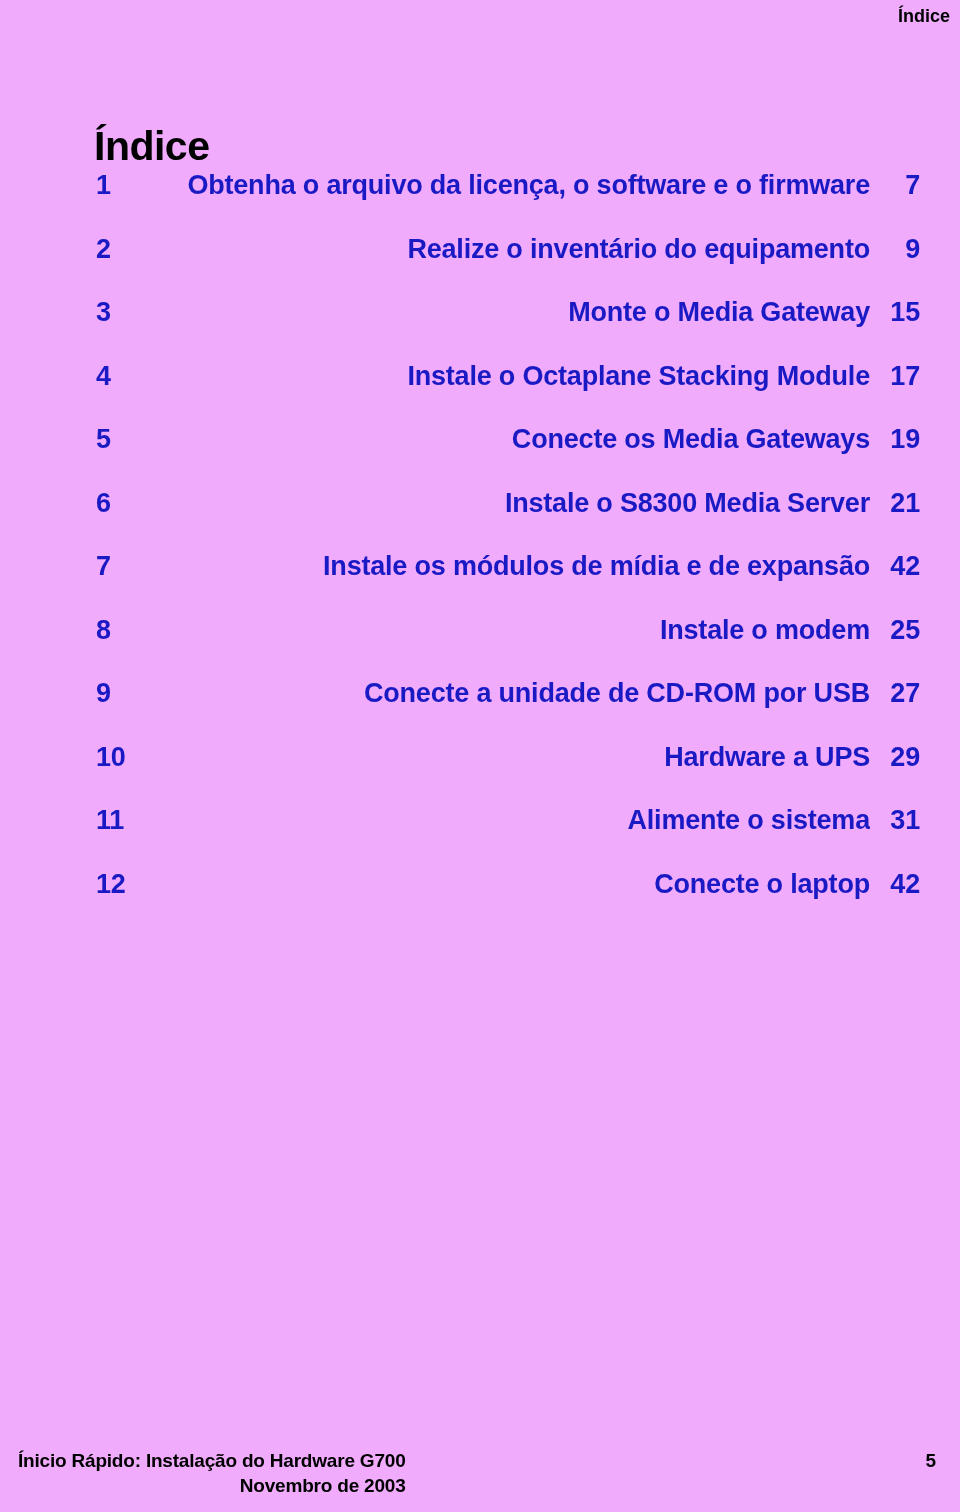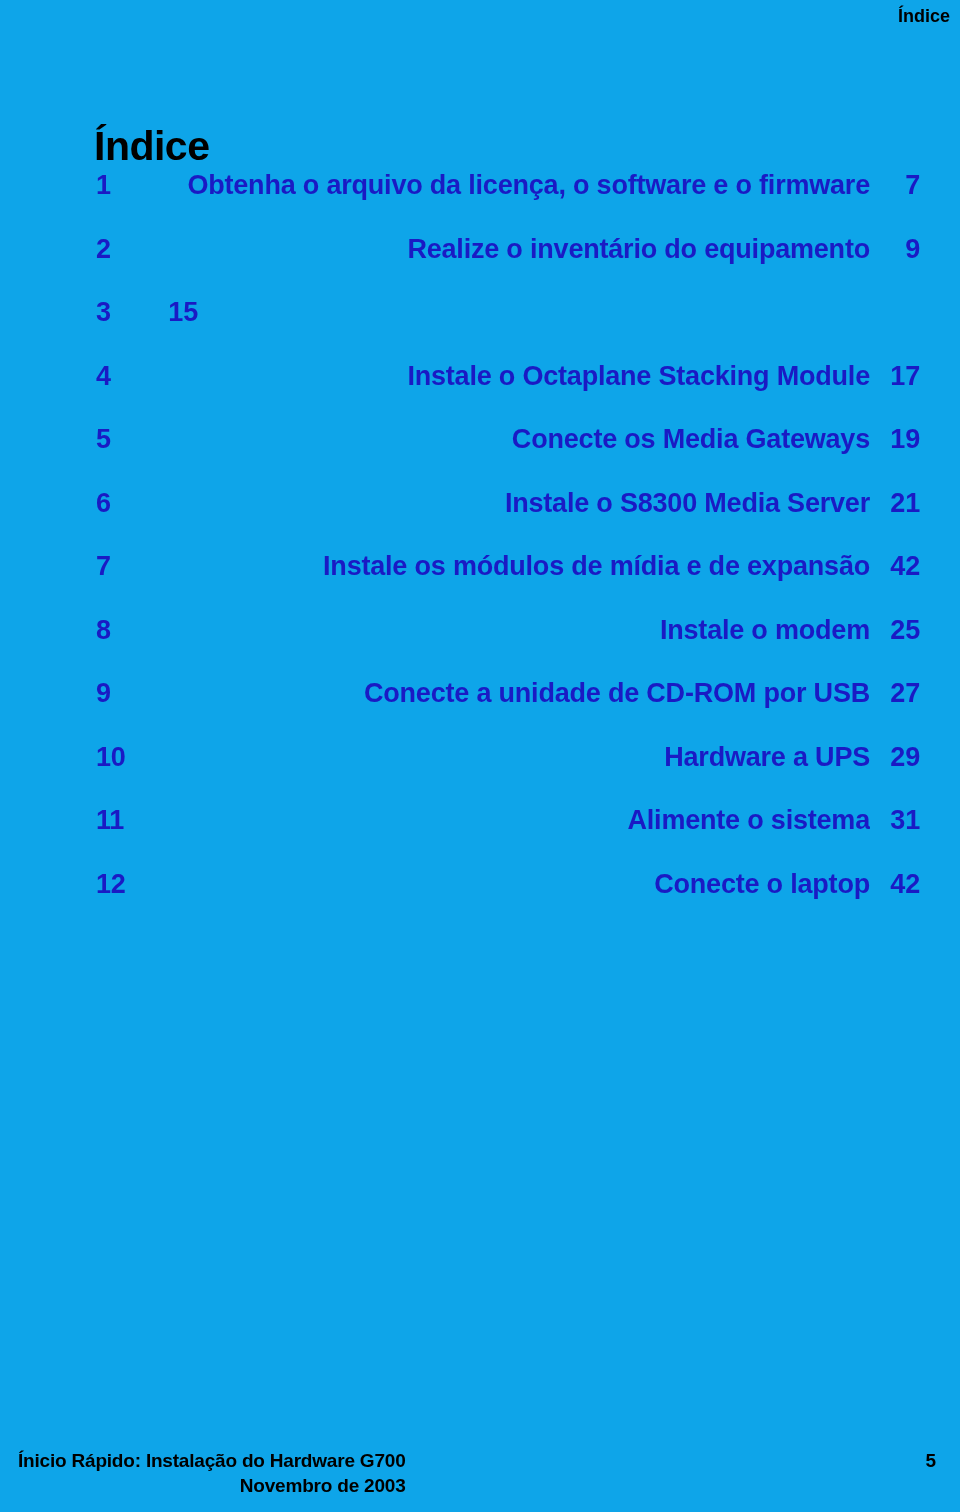--- a/index.html
+++ b/index.html
@@ -4,21 +4,21 @@
 <style>
   html, body {
     margin: 0;
     padding: 0;
     background: #ffffff;
   }
   .page {
     position: relative;
     width: 960px;
     height: 1512px;
-    background: #0ea5e9;
+    background: #f0abfc;
     font-family: "Liberation Sans", sans-serif;
     overflow: hidden;
   }
 
   
   .running-header {
     position: absolute;
     top: 6px;
     right: 10px;
     font-size: 18px;
@@ -118,20 +118,21 @@
         <span class="toc-label">Obtenha o arquivo da licença, o software e o firmware</span>
         <span class="toc-page">7</span>
       </div>
       <div class="toc-entry">
         <span class="toc-num">2</span>
         <span class="toc-label">Realize o inventário do equipamento</span>
         <span class="toc-page">9</span>
       </div>
       <div class="toc-entry">
         <span class="toc-num">3</span>
+        <span class="toc-label">Monte o Media Gateway</span>
         <span class="toc-page">15</span>
       </div>
       <div class="toc-entry">
         <span class="toc-num">4</span>
         <span class="toc-label">Instale o Octaplane Stacking Module</span>
         <span class="toc-page">17</span>
       </div>
       <div class="toc-entry">
         <span class="toc-num">5</span>
         <span class="toc-label">Conecte os Media Gateways</span>

